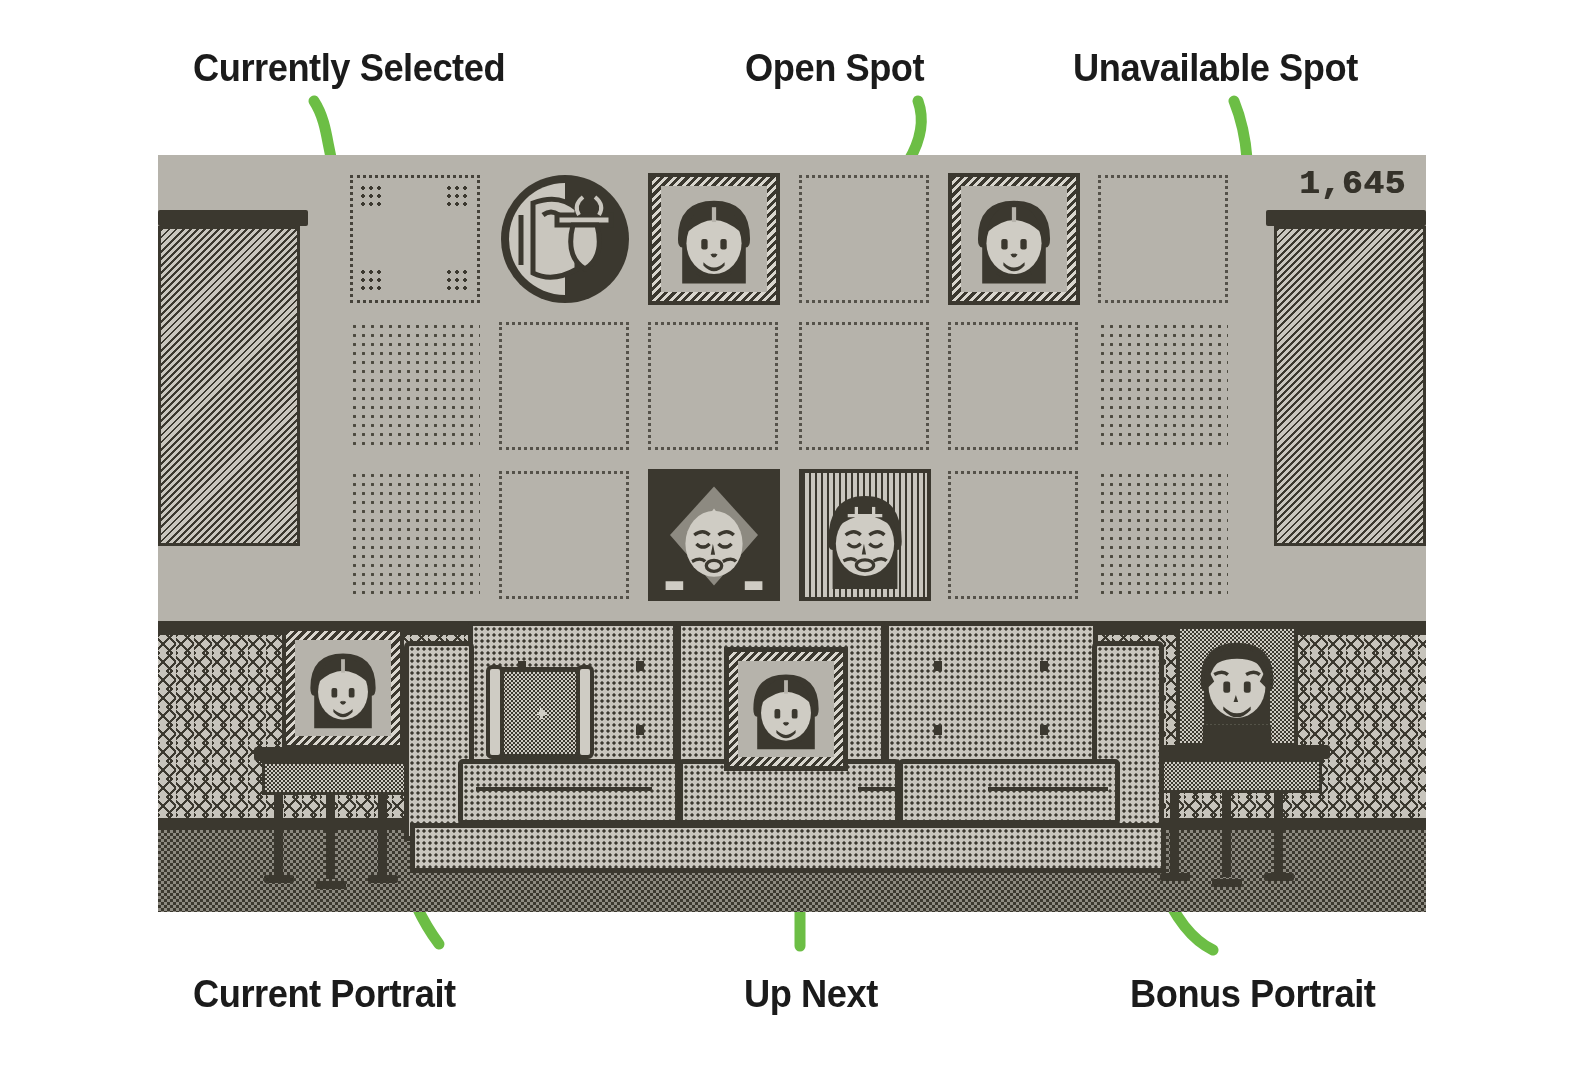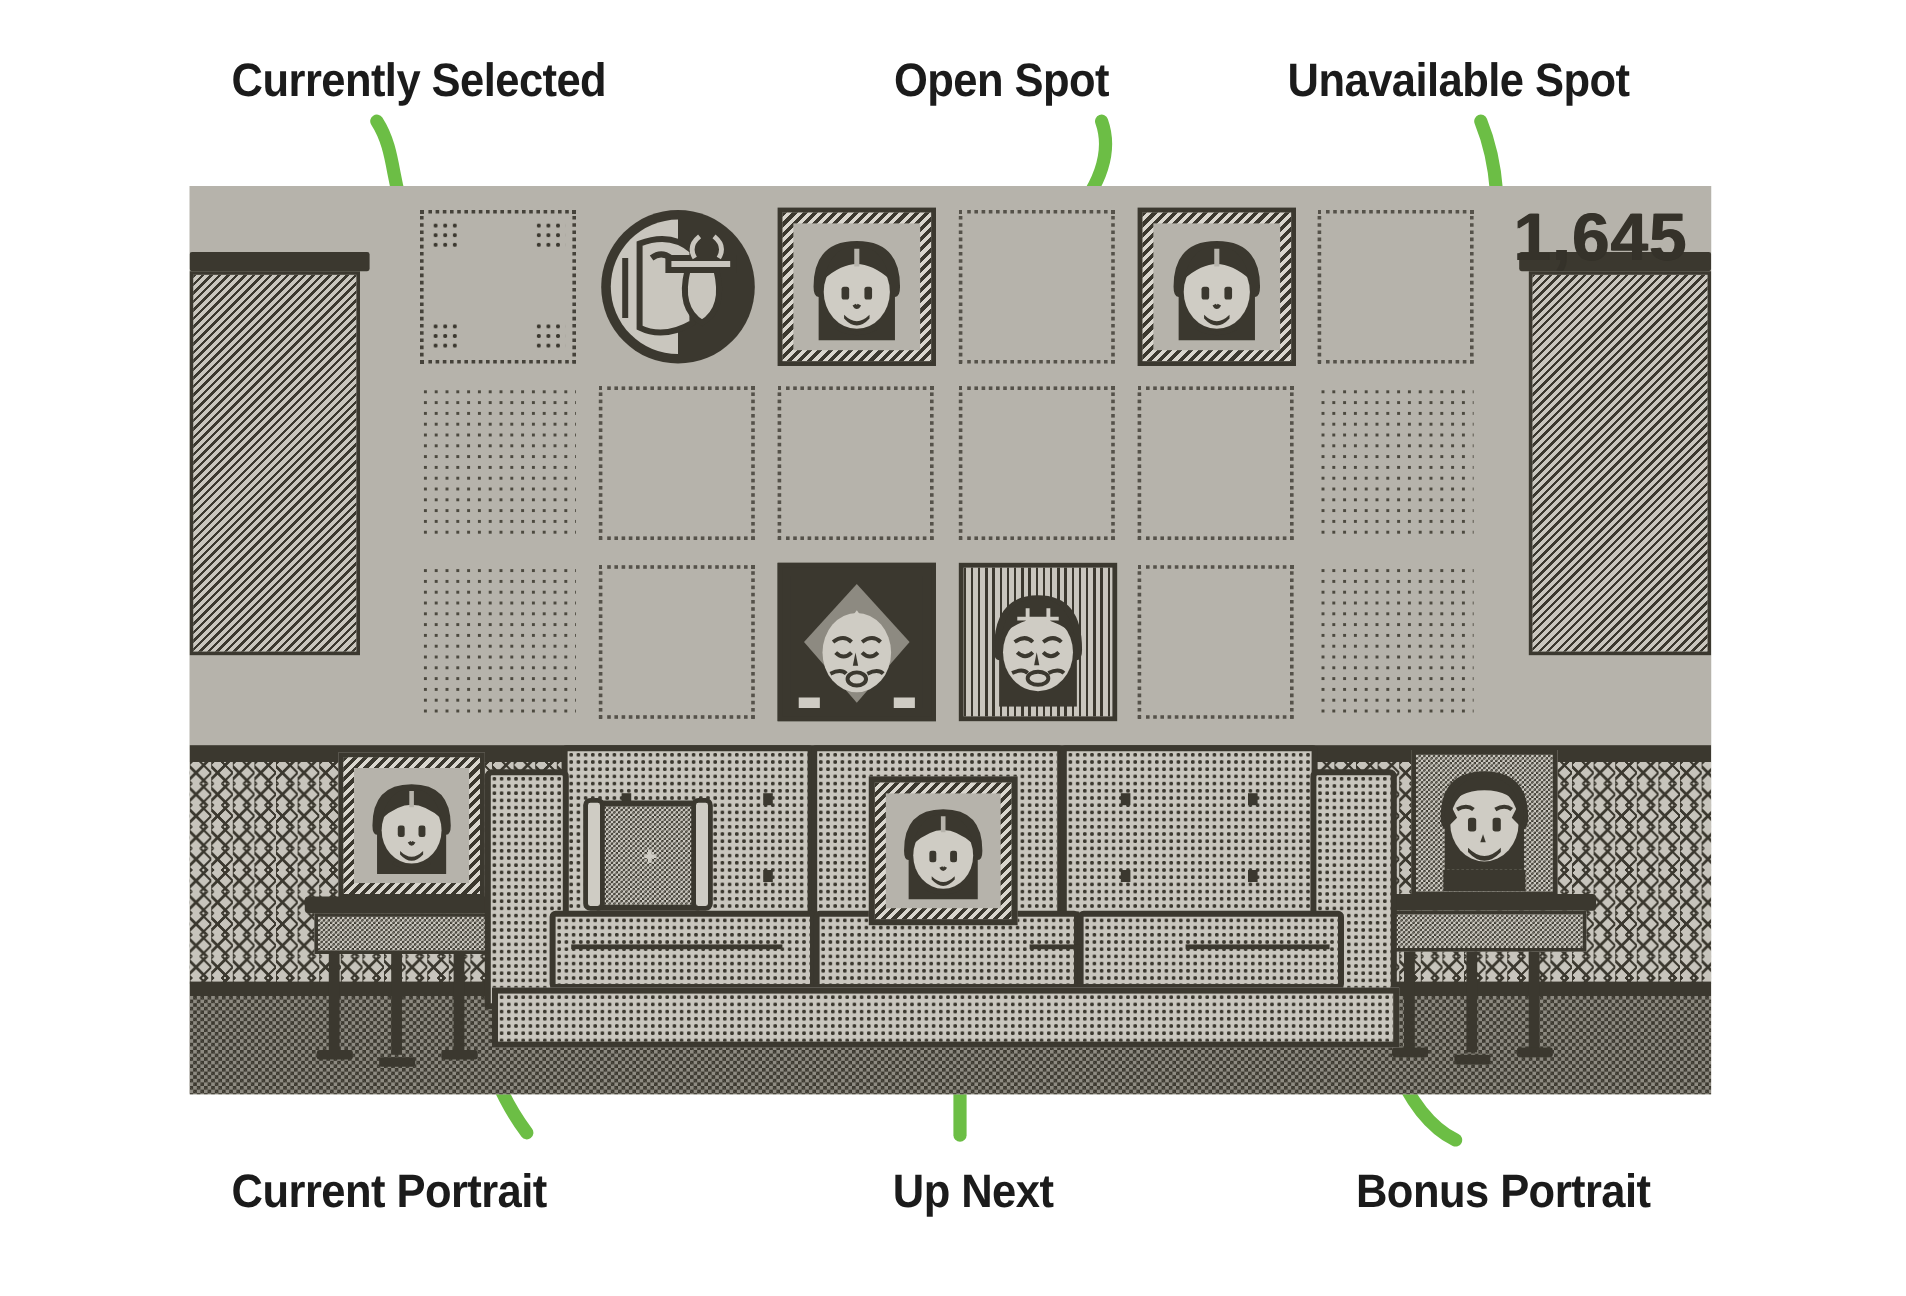--- a/index.html
+++ b/index.html
@@ -102,23 +102,23 @@
   .portrait{position:absolute;box-sizing:border-box;overflow:hidden;}
   .p-frame-braid{ padding:9px; }
   .p-frame-dark{ background:#3b382f; padding:7px; }
   .p-frame-vstripe{ padding:8px; }
 
   .face-wrap{position:relative;width:100%;height:100%;}
 
   
   #score{
     position:absolute;right:20px;top:10px;
-    font-family:Liberation Sans, sans-serif;
+    font-family:Liberation Mono, monospace;
     font-weight:bold;
-    font-size:56px;
+    font-size:34px;
     color:#35322a;
     letter-spacing:1px;
     text-shadow:1px 0 0 #35322a;
   }
 
   
   .abs{position:absolute;box-sizing:border-box;}
   .dk{background:#3b382f;}
   .lt{background:#cfccc4;}
 </style>

